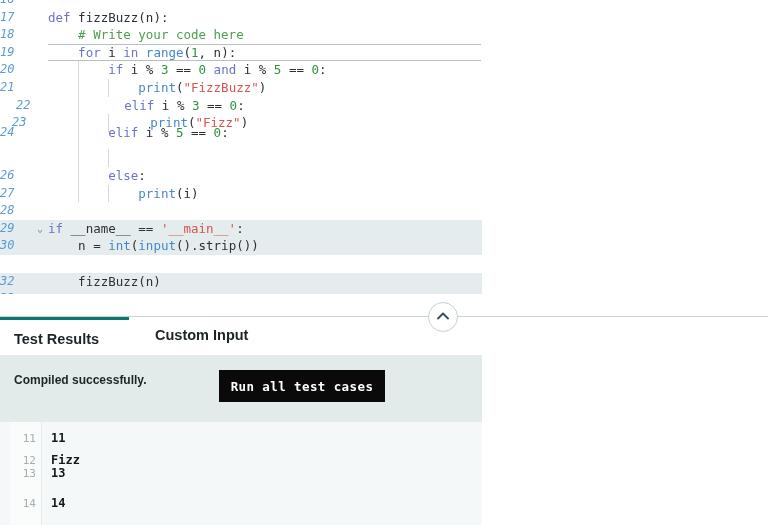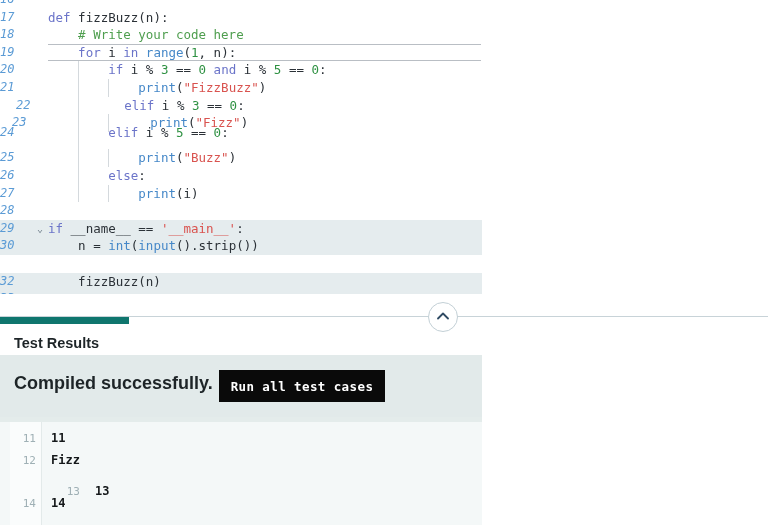--- a/index.html
+++ b/index.html
@@ -148,37 +148,37 @@
     height: 39px;
     line-height: 39px;
     font-size: 14.5px;
     font-weight: bold;
     color: #1d2427;
     background: #ffffff;
     box-sizing: border-box;
     cursor: pointer;
     white-space: nowrap;
   }
-  .tab.tab-0 { left: 0; width: 129px; padding-left: 14px; border-top: 8px solid #0f766e; }
+  .tab.tab-0 { left: 0; width: 129px; padding-left: 14px; border-top: 4px solid #0f766e; }
   .tab.tab-1 { left: 129px; width: 170px; padding-left: 26px; }
 
   
   .result-panel {
     position: absolute;
     left: 0;
     top: 355px;
     width: 482px;
     height: 62px;
     background: #e2eaea;
   }
   .compile-msg {
     position: absolute;
     left: 14px;
     top: 18px;
-    font-size: 18px;
+    font-size: 12px;
     font-weight: bold;
     color: #1d2427;
     white-space: nowrap;
   }
   .run-btn {
     position: absolute;
     left: 219px;
     top: 370px;
     width: 166px;
     height: 32px;
@@ -258,21 +258,20 @@
     <div class="editor" id="editor">
         <div class="code-line" style="position: absolute; left: 0px; width: 482px; top: -9px;"><span class="ln">16</span><span class="src"></span></div>
         <div class="code-line" style="position: absolute; left: 0px; width: 482px; top: 8.6px;"><span class="ln">17</span><span class="src"><span class="kw">def </span><span class="pl">fizzBuzz</span><span class="pl">(n):</span></span></div>
         <div class="code-line" style="position: absolute; left: 0px; width: 482px; top: 26.2px;"><span class="ln">18</span><span class="src"><span class="cmt">    # Write your code here</span></span></div>
         <div class="code-line active" style="position: absolute; left: 0px; width: 482px; top: 43.8px;"><span class="ln">19</span><span class="src-wrap"></span><span class="src"><span class="pl">    </span><span class="kw">for </span><span class="pl">i </span><span class="kw">in </span><span class="bi">range</span><span class="pl">(</span><span class="num">1</span><span class="pl">, n):</span></span></div>
         <div class="code-line" style="position: absolute; left: 0px; width: 482px; top: 61.4px;"><span class="ln">20</span><span class="src"><span class="pl">        </span><span class="kw">if </span><span class="pl">i % </span><span class="num">3</span><span class="pl"> == </span><span class="num">0</span><span class="kw"> and </span><span class="pl">i % </span><span class="num">5</span><span class="pl"> == </span><span class="num">0</span><span class="pl">:</span></span></div>
         <div class="code-line" style="position: absolute; left: 0px; width: 482px; top: 79px;"><span class="ln">21</span><span class="src"><span class="pl">            </span><span class="fn">print</span><span class="pl">(</span><span class="str">"FizzBuzz"</span><span class="pl">)</span></span></div>
         <div class="code-line" style="position: absolute; left: 16px; width: 482px; top: 96.6px;"><span class="ln">22</span><span class="src"><span class="pl">        </span><span class="kw">elif </span><span class="pl">i % </span><span class="num">3</span><span class="pl"> == </span><span class="num">0</span><span class="pl">:</span></span></div>
         <div class="code-line" style="position: absolute; left: 12px; width: 482px; top: 114.2px;"><span class="ln">23</span><span class="src"><span class="pl">            </span><span class="fn">print</span><span class="pl">(</span><span class="str">"Fizz"</span><span class="pl">)</span></span></div>
         <div class="code-line" style="position: absolute; left: 0px; width: 482px; top: 124px;"><span class="ln">24</span><span class="src"><span class="pl">        </span><span class="kw">elif </span><span class="pl">i % </span><span class="num">5</span><span class="pl"> == </span><span class="num">0</span><span class="pl">:</span></span></div>
-        <div class="code-line" style="position: absolute; left: 0px; width: 482px; top: 149.4px;"><span class="ln">25</span><span class="src"><span class="pl">            </span><span class="fn">print</span><span class="pl">(</span><span class="str">"Buzz"</span><span class="pl">)</span></span></div>
         <div class="code-line" style="position: absolute; left: 0px; width: 482px; top: 167px;"><span class="ln">26</span><span class="src"><span class="pl">        </span><span class="kw">else</span><span class="pl">:</span></span></div>
         <div class="code-line" style="position: absolute; left: 0px; width: 482px; top: 184.6px;"><span class="ln">27</span><span class="src"><span class="pl">            </span><span class="fn">print</span><span class="pl">(i)</span></span></div>
         <div class="code-line" style="position: absolute; left: 0px; width: 482px; top: 202.2px;"><span class="ln">28</span><span class="src"></span></div>
         <div class="code-line ro" style="position: absolute; left: 0px; width: 482px; top: 219.8px;"><span class="ln">29</span><span class="fold">⌄</span><span class="src"><span class="kw">if </span><span class="pl">__name__ </span><span class="pl">== </span><span class="str">'__main__'</span><span class="pl">:</span></span></div>
         <div class="code-line ro" style="position: absolute; left: 0px; width: 482px; top: 237.4px;"><span class="ln">30</span><span class="src"><span class="pl">    n = </span><span class="bi">int</span><span class="pl">(</span><span class="bi">input</span><span class="pl">().strip())</span></span></div>
         <div class="code-line ro" style="position: absolute; left: 0px; width: 482px; top: 272.6px;"><span class="ln">32</span><span class="src"><span class="pl">    fizzBuzz(n)</span></span></div>
         <div class="code-line ro" style="position: absolute; left: 0px; width: 482px; top: 290.2px;"><span class="ln">33</span><span class="src"></span></div>
         <div class="ig" style="left: 78.08px; top: 61.4px;"></div>
         <div class="ig" style="left: 78.08px; top: 79px;"></div>
         <div class="ig" style="left: 78.08px; top: 96.6px;"></div>
@@ -282,41 +281,42 @@
         <div class="ig" style="left: 78.08px; top: 167px;"></div>
         <div class="ig" style="left: 78.08px; top: 184.6px;"></div>
         <div class="ig" style="left: 108.16px; top: 79px;"></div>
         <div class="ig" style="left: 108.16px; top: 114.2px;"></div>
         <div class="ig" style="left: 108.16px; top: 149.4px;"></div>
         <div class="ig" style="left: 108.16px; top: 184.6px;"></div>
       </div>
 
     <div class="tabbar" id="tabbar">
         <div class="tab tab-0">Test Results</div>
+        <div class="tab tab-1">Custom Input</div>
       </div>
 
     <div class="result-panel">
       <div class="compile-msg">Compiled successfully.</div>
     </div>
 
     <button class="run-btn">Run all test cases</button>
 
     <div class="output-area">
       <div class="output-strip"></div>
       <div class="out-gutter"></div>
       <div id="output-rows">
           <div class="out-row" style="top: 11px;">
             <span class="oln">11</span>
             <span class="oval">11</span>
           </div>
           <div class="out-row" style="top: 32.5px;">
             <span class="oln">12</span>
             <span class="oval">Fizz</span>
           </div>
-          <div class="out-row" style="top: 64px; margin-left: 44px;">
+          <div class="out-row" style="top: 46px;">
             <span class="oln">13</span>
             <span class="oval">13</span>
           </div>
           <div class="out-row" style="top: 75.5px;">
             <span class="oln">14</span>
             <span class="oval">14</span>
           </div>
         </div>
     </div>
 

